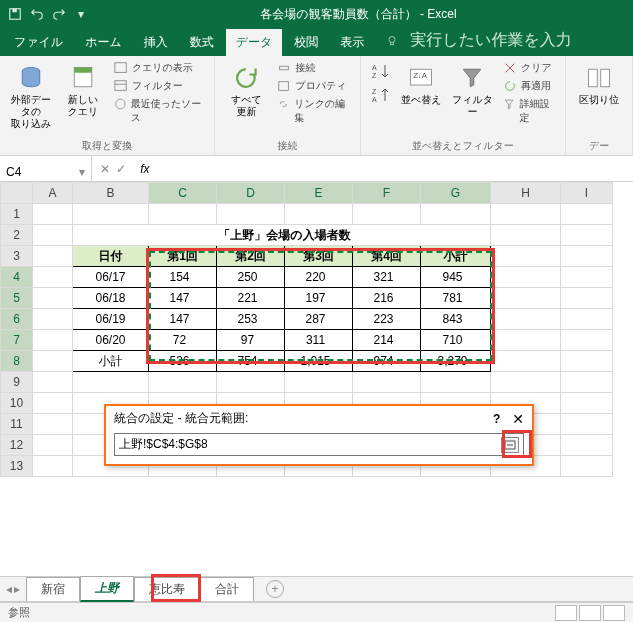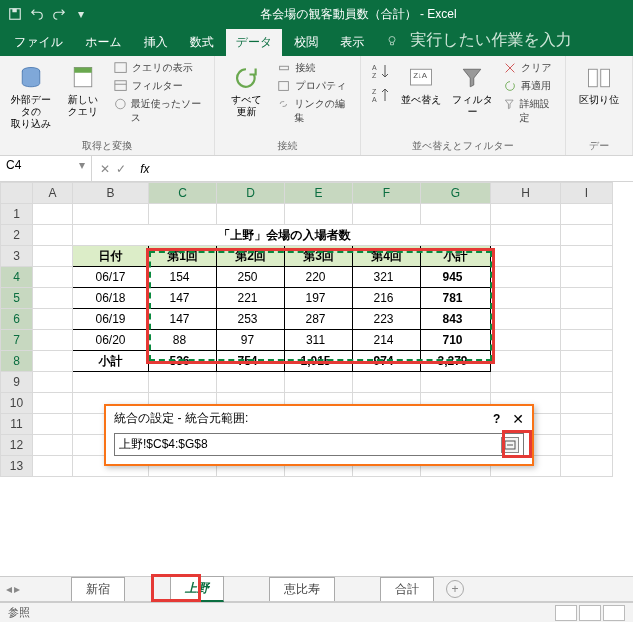--- a/index.html
+++ b/index.html
@@ -20,53 +20,53 @@
 .rgroup-label { font-size: 10px; color: #666; text-align: center; margin-top: 2px; }
 .rgroup-body { display: flex; gap: 6px; align-items: flex-start; flex: 1; }
 .big-btn { display: flex; flex-direction: column; align-items: center; width: 50px; gap: 2px; padding-top: 4px; }
 .big-btn .ico { width: 28px; height: 28px; }
 .big-btn .lbl { font-size: 10px; text-align: center; line-height: 1.2; }
 .stack { display: flex; flex-direction: column; gap: 2px; font-size: 10px; color: #444; }
 .stack-item { display: flex; gap: 4px; padding: 1px 2px; }
 .stack-item .mi { width: 14px; height: 14px; }
 
 .namebox-row { height: 26px; display: flex; align-items: center; border-bottom: 1px solid #d4d4d4; background: #fff; }
-.namebox { width: 92px; border-right: 1px solid #d4d4d4; padding: 2px 6px; font-size: 12px; display: flex; align-items: flex-start; justify-content: space-between; height: 100%; }
+.namebox { width: 92px; border-right: 1px solid #d4d4d4; padding: 2px 6px; font-size: 12px; display: flex; align-items: flex-end; justify-content: space-between; height: 100%; }
 .fx-btns { display: flex; gap: 6px; padding: 0 8px; color: #888; }
 .fx-lbl { font-style: italic; color: #000000; padding-left: 6px; }
 
 .sheet-area { position: relative; }
 .grid { border-collapse: collapse; table-layout: fixed; }
 .grid th, .grid td { border: 1px solid #d9d9d9; font-size: 12px; text-align: center; height: 21px; overflow: hidden; white-space: nowrap; }
 .grid th { background: #e6e6e6; color: #444; font-weight: normal; }
 .grid th.selected { background: #c7d8c0; color: #0b6e40; }
 .grid th.corner { background: #e6e6e6; }
 .rowhead { width: 32px; }
 
 .data-title { text-align: left; font-weight: bold; font-size: 15px; padding-left: 6px !important; }
 .hdr { background: #dcedc8 !important; border: 1px solid #000 !important; font-weight: bold; }
 .dcell { border: 1px solid #000 !important; text-align: right; padding-right: 6px !important; }
 .dbord { border: 1px solid #000 !important; }
-.bold { font-weight: bold; }
+.bold { font-weight: normal; }
 
 .red-box { position: absolute; border: 3px solid #e53935; pointer-events: none; }
 .dash-sel { position: absolute; border: 2px dashed #0a8a3f; pointer-events: none; }
 
 .dialog { position: absolute; background: #fff; border: 2px solid #f97316; box-shadow: 2px 2px 6px rgba(0,0,0,.25); }
 .dialog-hdr { display: flex; align-items: center; padding: 4px 8px; font-size: 12px; }
 .dialog-hdr .dtitle { flex: 1; }
 .dialog-hdr .q { margin-right: 12px; font-weight: bold; }
 .dialog-hdr .x { font-size: 14px; }
 .dialog-input { margin: 2px 8px 8px; border: 1px solid #777; padding: 2px 4px; font-size: 12px; display: flex; align-items: center; }
 .dialog-input .val { flex: 1; }
 .dialog-input .expand { width: 18px; height: 16px; border: 1px solid #888; display: flex; align-items: center; justify-content: center; background: #f4f4f4; }
 
 .sheettabs { position: absolute; bottom: 20px; left: 0; right: 0; height: 26px; background: #f3f3f3; display: flex; align-items: center; border-top: 1px solid #ccc; border-bottom: 1px solid #ccc; }
 .nav-arrows { display: flex; gap: 2px; padding: 0 6px; color: #888; }
-.sheettab { padding: 3px 14px; font-size: 12px; background: #fff; border: 1px solid #aaa; border-bottom: none; color: #444; cursor: pointer; margin-left: 45px; }
+.sheettab { padding: 3px 14px; font-size: 12px; background: #fff; border: 1px solid #aaa; border-bottom: none; color: #444; cursor: pointer; }
 .sheettab.active { background: #fff; color: #0b6e40; border-bottom: 2px solid #0b6e40; font-weight: bold; font-style: italic; }
 .addsheet { margin-left: 12px; width: 18px; height: 18px; border: 1px solid #aaa; border-radius: 50%; display: flex; align-items: center; justify-content: center; color: #888; }
 
 .statusbar { position: absolute; bottom: 0; left: 0; right: 0; height: 20px; background: #f3f3f3; display: flex; align-items: center; padding: 0 8px; font-size: 11px; color: #555; border-top: 1px solid #ccc; }
 .statusbar .spacer { flex: 1; }
 .view-btns { display: flex; gap: 2px; }
 .view-btn { width: 22px; height: 16px; border: 1px solid #bbb; background: #fff; }
 
 svg { display: block; }
 </style>
@@ -363,21 +363,21 @@
           <td class="dcell">287</td>
           <td class="dcell">223</td>
           <td class="dcell bold">843</td>
           <td class=""></td>
           <td class=""></td>
         </tr>
         <tr>
           <th class="rowhead selected">7</th>
           <td class=""></td>
           <td class="dbord">06/20</td>
-          <td class="dcell">88</td>
+          <td class="dcell">72</td>
           <td class="dcell">97</td>
           <td class="dcell">311</td>
           <td class="dcell">214</td>
           <td class="dcell bold">710</td>
           <td class=""></td>
           <td class=""></td>
         </tr>
         <tr>
           <th class="rowhead selected">8</th>
           <td class=""></td>

